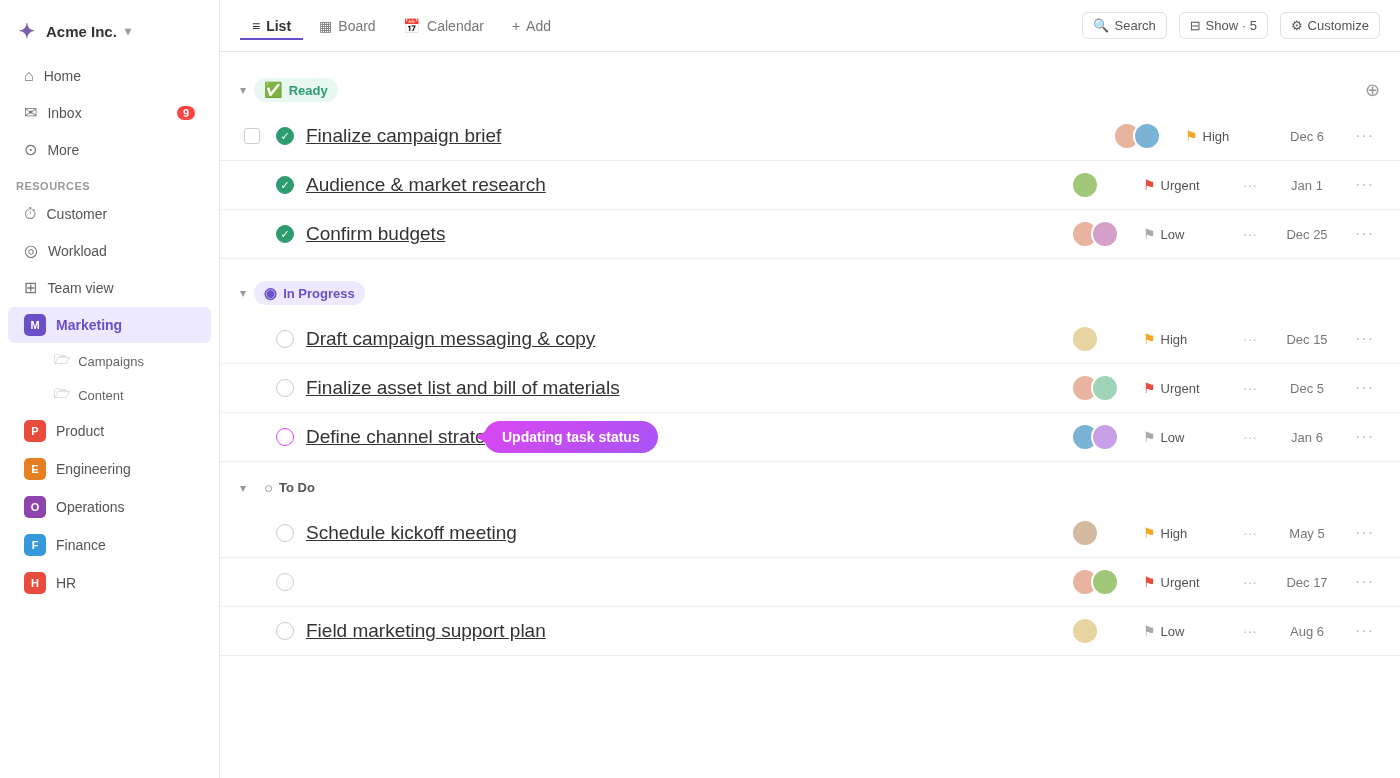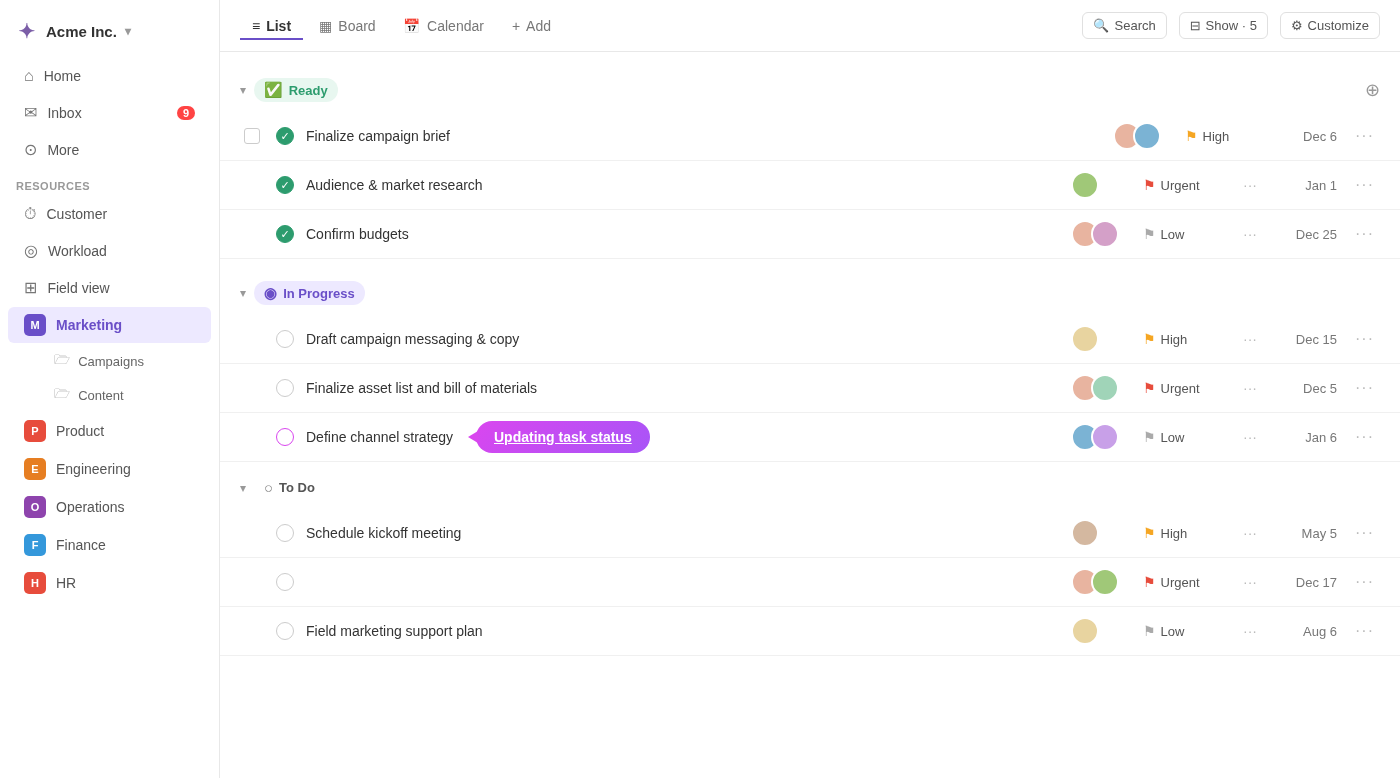--- a/index.html
+++ b/index.html
@@ -47,43 +47,43 @@
     .label-ready { background: #e8f7f0; color: #2d9c6e; }
     .label-inprogress { background: #ede9ff; color: #6a4fc8; }
     .label-todo { color: #555; }
     .section-add { margin-left: auto; color: #999; cursor: pointer; font-size: 18px; }
 
     
     .task-row { display: flex; align-items: center; padding: 10px 20px; border-bottom: 1px solid #f0f0f0; gap: 12px; position: relative; }
     .task-checkbox { width: 18px; height: 18px; border: 1.5px solid #ccc; border-radius: 50%; flex-shrink: 0; cursor: pointer; display: flex; align-items: center; justify-content: center; }
     .task-checkbox.checked-ready { background: #2d9c6e; border-color: #2d9c6e; color: #fff; font-size: 11px; }
     .task-checkbox.checked-circle { border-color: #6a4fc8; background: #fff; }
-    .task-name { flex: 1; font-size: 14px; color: #333; }
+    .task-name { flex: 1; font-size: 19px; color: #333; text-decoration: underline; }
     .task-avatars { display: flex; margin-left: auto; min-width: 60px; }
     .avatar { width: 28px; height: 28px; border-radius: 50%; border: 2px solid #fff; overflow: hidden; display: flex; align-items: center; justify-content: center; font-size: 11px; color: #fff; font-weight: 600; flex-shrink: 0; }
     .avatar + .avatar { margin-left: -8px; }
     .av1 { background: #e8b4a0; }
     .av2 { background: #7bb3d4; }
     .av3 { background: #a0c878; }
     .av4 { background: #d4a0c8; }
     .av5 { background: #e8d4a0; }
     .av6 { background: #a0d4b8; }
     .av7 { background: #c8a0e8; }
     .av8 { background: #d4b8a0; }
 
     .priority { display: flex; align-items: center; gap: 5px; min-width: 80px; font-size: 13px; color: #555; }
     .priority-dot { font-size: 14px; }
     .p-high { color: #f5a623; }
     .p-urgent { color: #e74c3c; }
     .p-low { color: #aaa; }
     .task-dots { color: #bbb; cursor: pointer; padding: 2px 6px; font-size: 16px; letter-spacing: 1px; }
-    .task-date { min-width: 60px; font-size: 13px; color: #777; text-align: right; }
-
-    
-    .tooltip-bubble { position: absolute; left: 256px; top: 50%; transform: translateY(-50%); background: linear-gradient(135deg, #d946ef, #a855f7); color: #fff; border-radius: 20px; padding: 8px 18px; font-size: 14px; font-weight: 600; white-space: nowrap; z-index: 10; pointer-events: none; text-decoration: underline; }
+    .task-date { min-width: 60px; font-size: 13px; color: #777; text-align: center; }
+
+    
+    .tooltip-bubble { position: absolute; left: 264px; top: 50%; transform: translateY(-50%); background: linear-gradient(135deg, #d946ef, #a855f7); color: #fff; border-radius: 20px; padding: 8px 18px; font-size: 14px; font-weight: 600; white-space: nowrap; z-index: 10; pointer-events: none; }
     .tooltip-arrow { position: absolute; left: -8px; top: 50%; transform: translateY(-50%); width: 0; height: 0; border-top: 6px solid transparent; border-bottom: 6px solid transparent; border-right: 10px solid #d946ef; }
 
     
     .first-col-check { width: 24px; flex-shrink: 0; display: flex; align-items: center; justify-content: center; }
     .row-select-box { width: 16px; height: 16px; border: 1px solid #ccc; border-radius: 3px; cursor: pointer; }
 
     .dots-extra { color: #bbb; font-size: 14px; cursor: pointer; min-width: 30px; text-align: center; }
   </style>
 </head>
 <body>
@@ -117,21 +117,21 @@
   <div class="sidebar-nav-item">
     <span class="nav-icon">⏱</span>
     <span>Customer</span>
   </div>
   <div class="sidebar-nav-item">
     <span class="nav-icon">◎</span>
     <span>Workload</span>
   </div>
   <div class="sidebar-nav-item">
     <span class="nav-icon">⊞</span>
-    <span>Field view</span>
+    <span>Team view</span>
   </div>
 
 
   <div class="sidebar-space-item active">
     <div class="space-badge space-m">M</div>
     <span>Marketing</span>
   </div>
   <div class="sub-item">
     <span class="folder-icon">🗁</span>
     <span>Campaigns</span>

